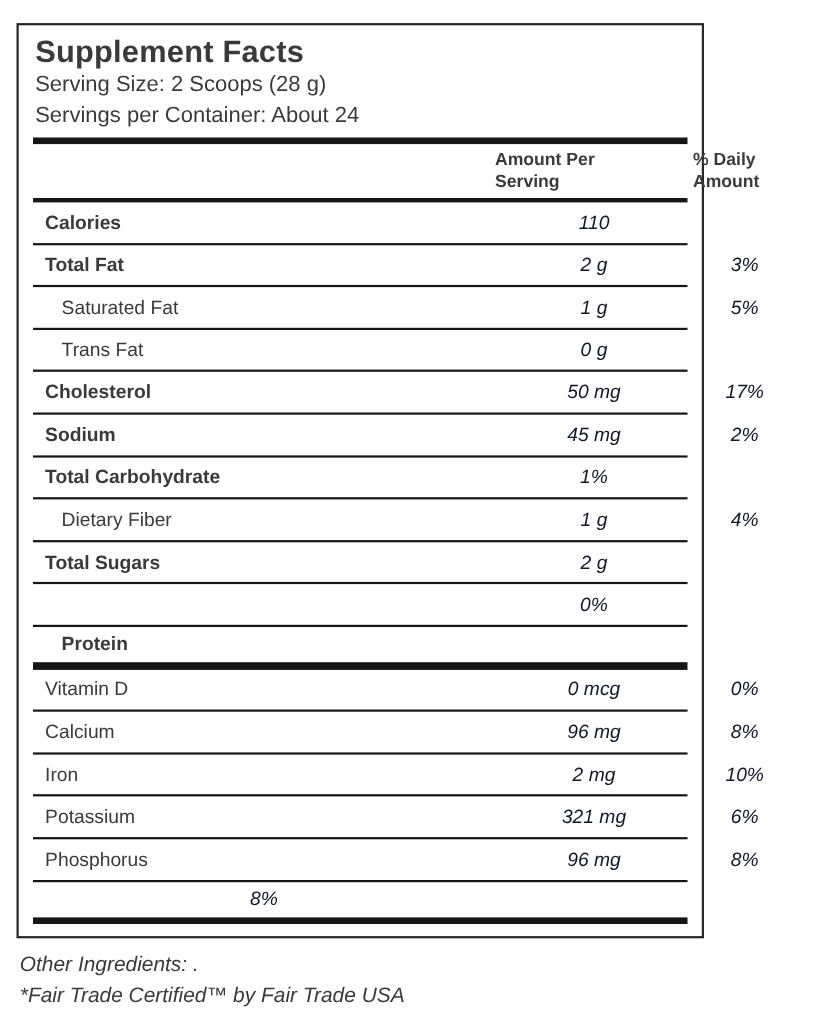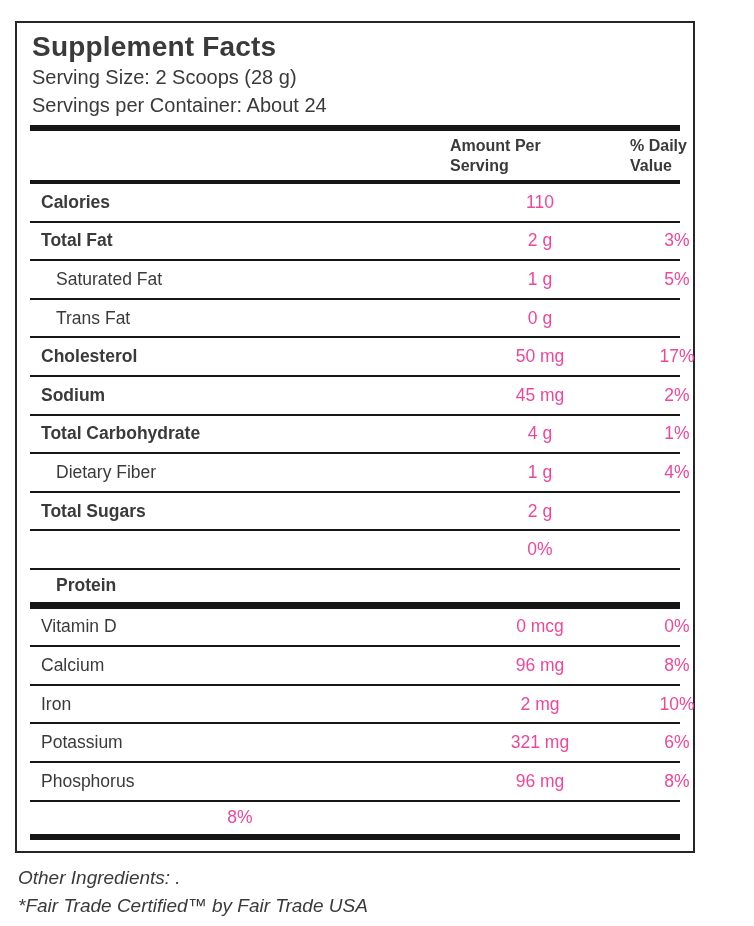--- a/index.html
+++ b/index.html
@@ -15,21 +15,21 @@
   .page {
     position: relative;
     width: 754px;
     height: 926px;
     overflow: hidden;
   }
   .facts-box {
     position: absolute;
     left: 15px;
     top: 21px;
-    width: 680px;
+    width: 625px;
     box-sizing: border-box;
     border: 2.5px solid #262626;
     padding: 0 13px 11px 13px;
     background: #ffffff;
   }
   .facts-header { padding: 7px 0 2px 2px; }
   .facts-title {
     font-size: 28px;
     font-weight: bold;
     line-height: 34px;
@@ -74,21 +74,22 @@
     font-size: 17.5px;
     padding-left: 11px;
     color: #3a3a3a;
   }
   .row.bold .cell-name { font-weight: bold; }
   .row.indent1 .cell-name { padding-left: 26px; }
   .row.indent2 .cell-name { padding-left: 37px; }
   .row .cell-amount, .row .cell-dv {
     font-size: 17.5px;
     text-align: center;
-    color: #ec4899;
+    color: #0f172a;
+    font-style: italic;
   }
   .row.thick-after { border-bottom-width: 7px; }
   .rows .row:last-child { border-bottom-width: 6px; }
   .footnotes {
     position: absolute;
     left: 18px;
     top: 864px;
     font-size: 19px;
     font-style: italic;
     line-height: 27.5px;
@@ -108,21 +109,21 @@
       <div class="serving-line">Servings per Container: About 24</div>
     </div>
 
     <div class="bar-thick"></div>
 
     <div class="col-header-row">
       <div class="col-header"></div>
       <div class="col-header">Amount Per
 Serving</div>
       <div class="col-header">% Daily
-Value</div>
+Amount</div>
     </div>
 
     <div class="rows">
         <div class="row bold">
     <div class="cell-name">Calories</div>
     <div class="cell-amount">110</div>
     <div class="cell-dv"></div>
   </div>
         <div class="row bold">
     <div class="cell-name">Total Fat</div>
@@ -144,21 +145,20 @@
     <div class="cell-amount">50 mg</div>
     <div class="cell-dv">17%</div>
   </div>
         <div class="row bold">
     <div class="cell-name">Sodium</div>
     <div class="cell-amount">45 mg</div>
     <div class="cell-dv">2%</div>
   </div>
         <div class="row bold">
     <div class="cell-name">Total Carbohydrate</div>
-    <div class="cell-amount">4 g</div>
     <div class="cell-dv">1%</div>
   </div>
         <div class="row indent1">
     <div class="cell-name">Dietary Fiber</div>
     <div class="cell-amount">1 g</div>
     <div class="cell-dv">4%</div>
   </div>
         <div class="row bold">
     <div class="cell-name">Total Sugars</div>
     <div class="cell-amount">2 g</div>

